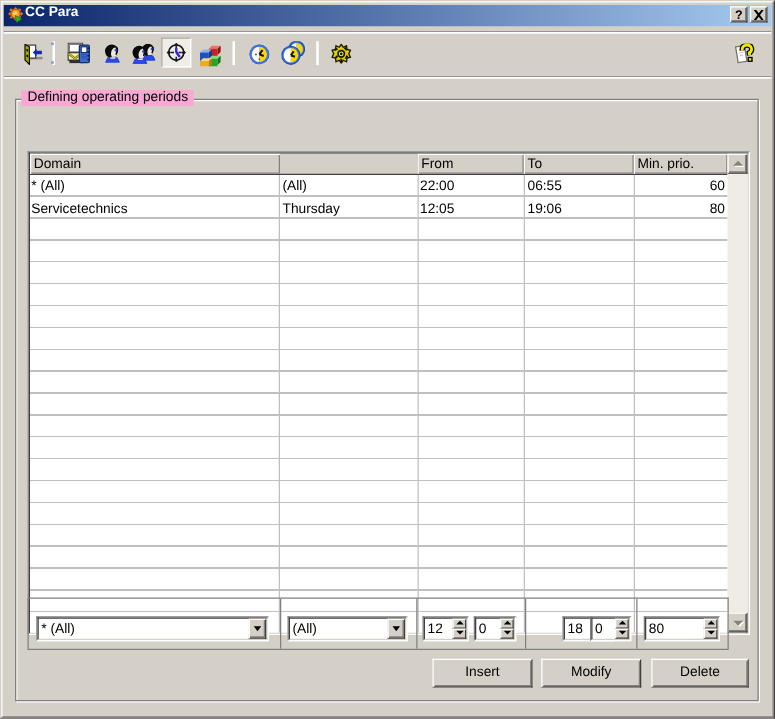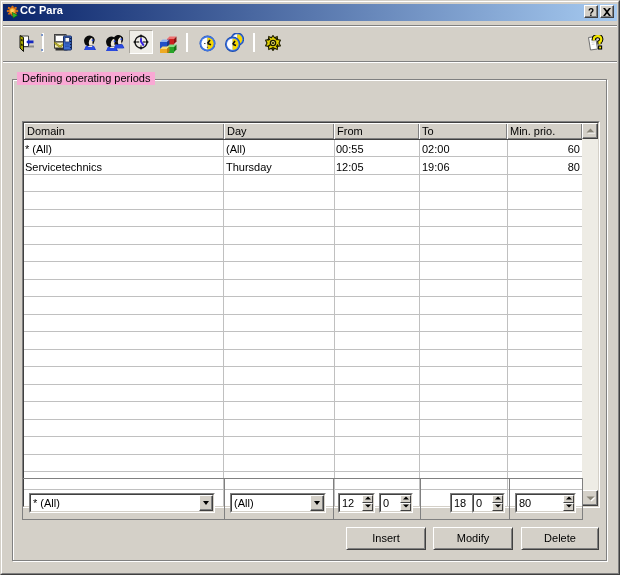--- a/index.html
+++ b/index.html
@@ -246,34 +246,33 @@
   </g>
 </svg>
 
 <div id="gbox" class="abs"></div>
 <div id="gboxlabel" class="abs">Defining operating periods</div>
 
 <div id="table" class="abs">
   <div id="tablein">
     <div id="header">
       <div class="hcell" style="left:0;width:200px">Domain</div>
-      <div class="hcell" style="left:200px;width:110px">Day</div>
       <div class="hcell" style="left:310px;width:85px">From</div>
       <div class="hcell" style="left:395px;width:88px">To</div>
       <div class="hcell" style="left:483px;width:75px">Min. prio.</div>
     </div>
     <div id="rows">
       <div class="vline" style="left:199px"></div>
       <div class="vline" style="left:310px"></div>
       <div class="vline" style="left:395px"></div>
       <div class="vline" style="left:483px"></div>
       <div class="cell" style="left:1px;top:1px">* (All)</div>
       <div class="cell" style="left:202px;top:1px">(All)</div>
-      <div class="cell" style="left:312px;top:1px">00:55</div>
-      <div class="cell" style="left:398px;top:1px">02:00</div>
+      <div class="cell" style="left:312px;top:1px">22:00</div>
+      <div class="cell" style="left:398px;top:1px">06:55</div>
       <div class="cell" style="right:2px;top:1px">60</div>
       <div class="cell" style="left:1px;top:18.5px">Servicetechnics</div>
       <div class="cell" style="left:202px;top:18.5px">Thursday</div>
       <div class="cell" style="left:312px;top:18.5px">12:05</div>
       <div class="cell" style="left:398px;top:18.5px">19:06</div>
       <div class="cell" style="right:2px;top:18.5px">80</div>
     </div>
     <div id="sbar">
       <div class="sbtn" style="top:0">
         <svg style="position:absolute;left:3px;top:4px" width="10" height="7" viewBox="0 0 10 7">

